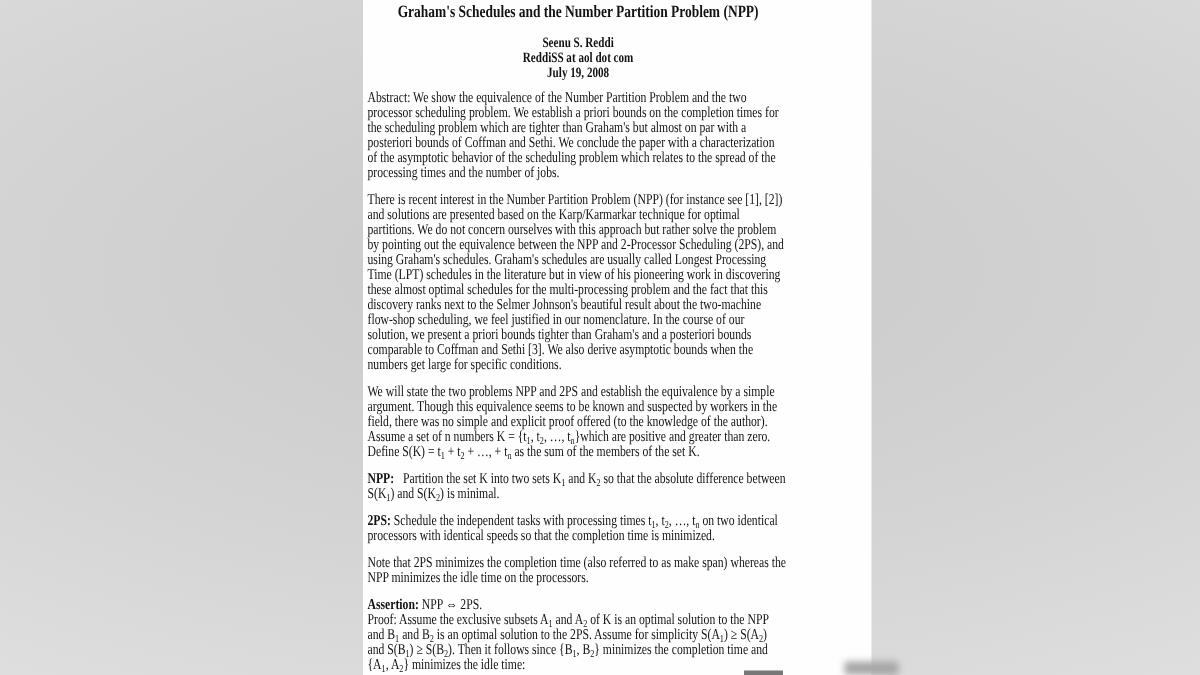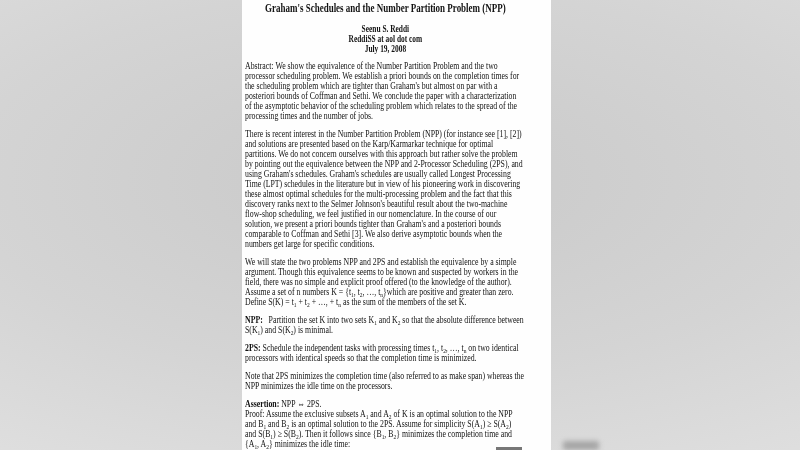--- a/index.html
+++ b/index.html
@@ -2,21 +2,21 @@
 <html><head>
 <meta charset="utf-8">
 <style>
   html,body { margin:0; padding:0; }
   .frame {
     position:relative; width:800px; height:450px; overflow:hidden;
     background: radial-gradient(ellipse 120% 95% at 50% 40%, #c9c9c9 0%, #d4d4d4 45%, #dedede 75%, #ececec 100%);
     font-family:"Liberation Serif", serif;
   }
   .page {
-    position:absolute; left:242px; top:0; width:309px; height:450px;
+    position:absolute; left:242px; top:0; width:339px; height:450px;
     background:#fefefe; overflow:hidden;
   }
   .scale-wrap {
     position:absolute; left:3px; top:0; width:396px;
     transform:scaleX(0.78); transform-origin:0 0;
     color:#121212;
   }
   .paper-title {
     margin:0; padding:2px 36px 0 0;
     font-size:11.5px; font-weight:bold; text-align:center; line-height:13px;

